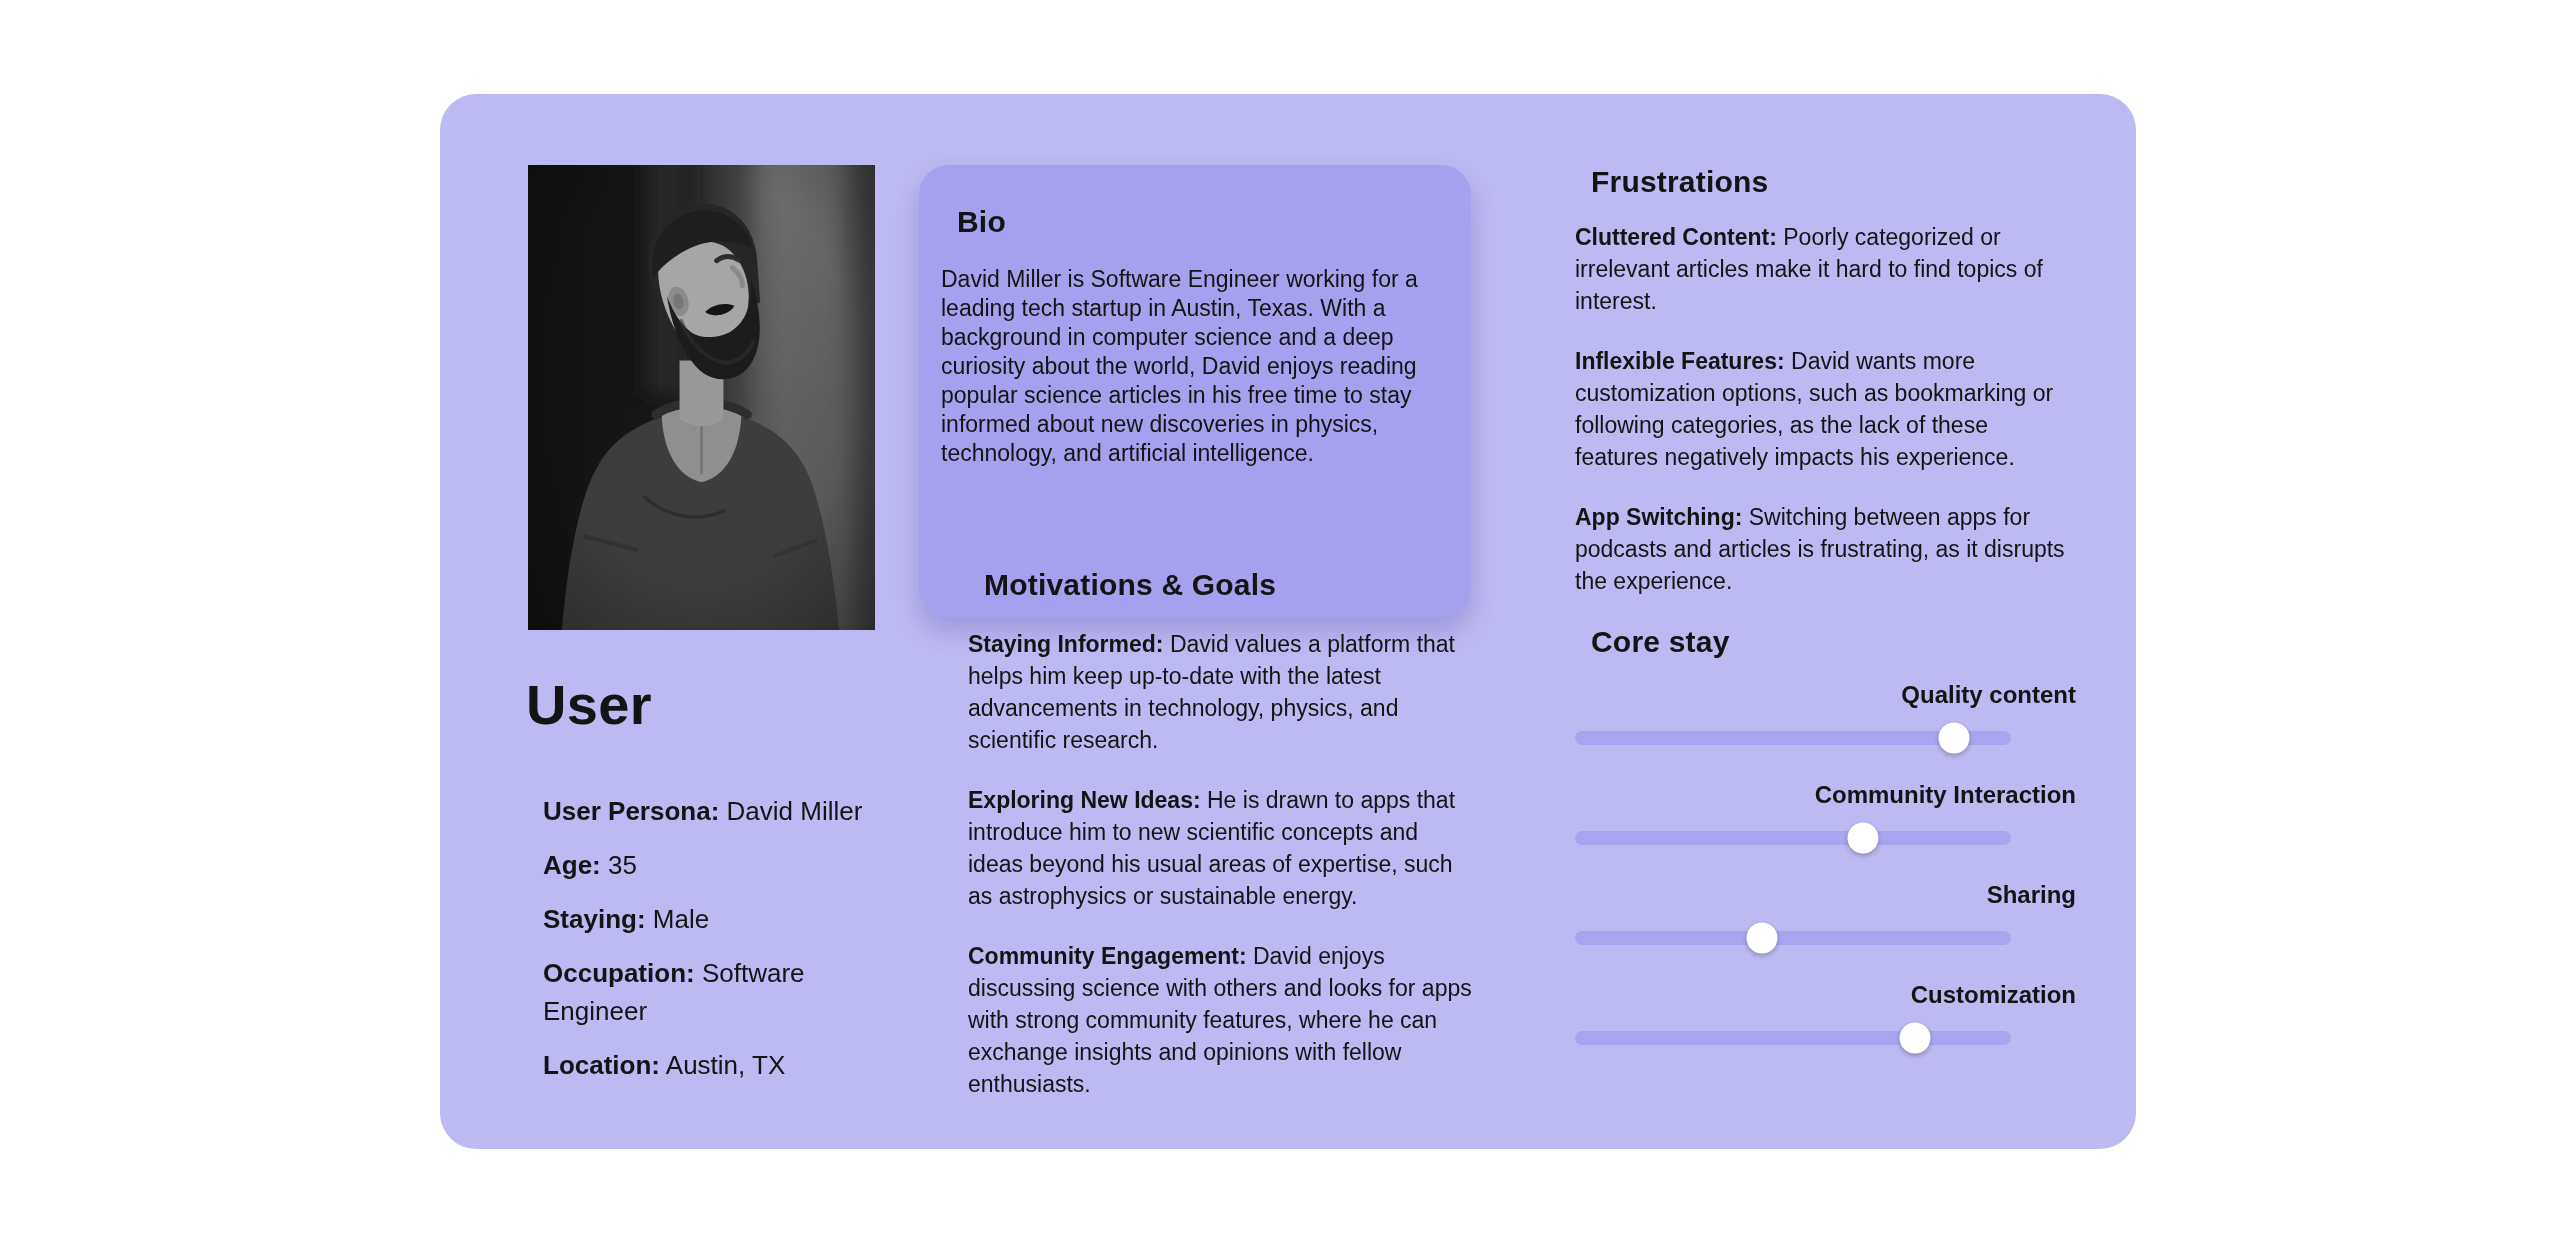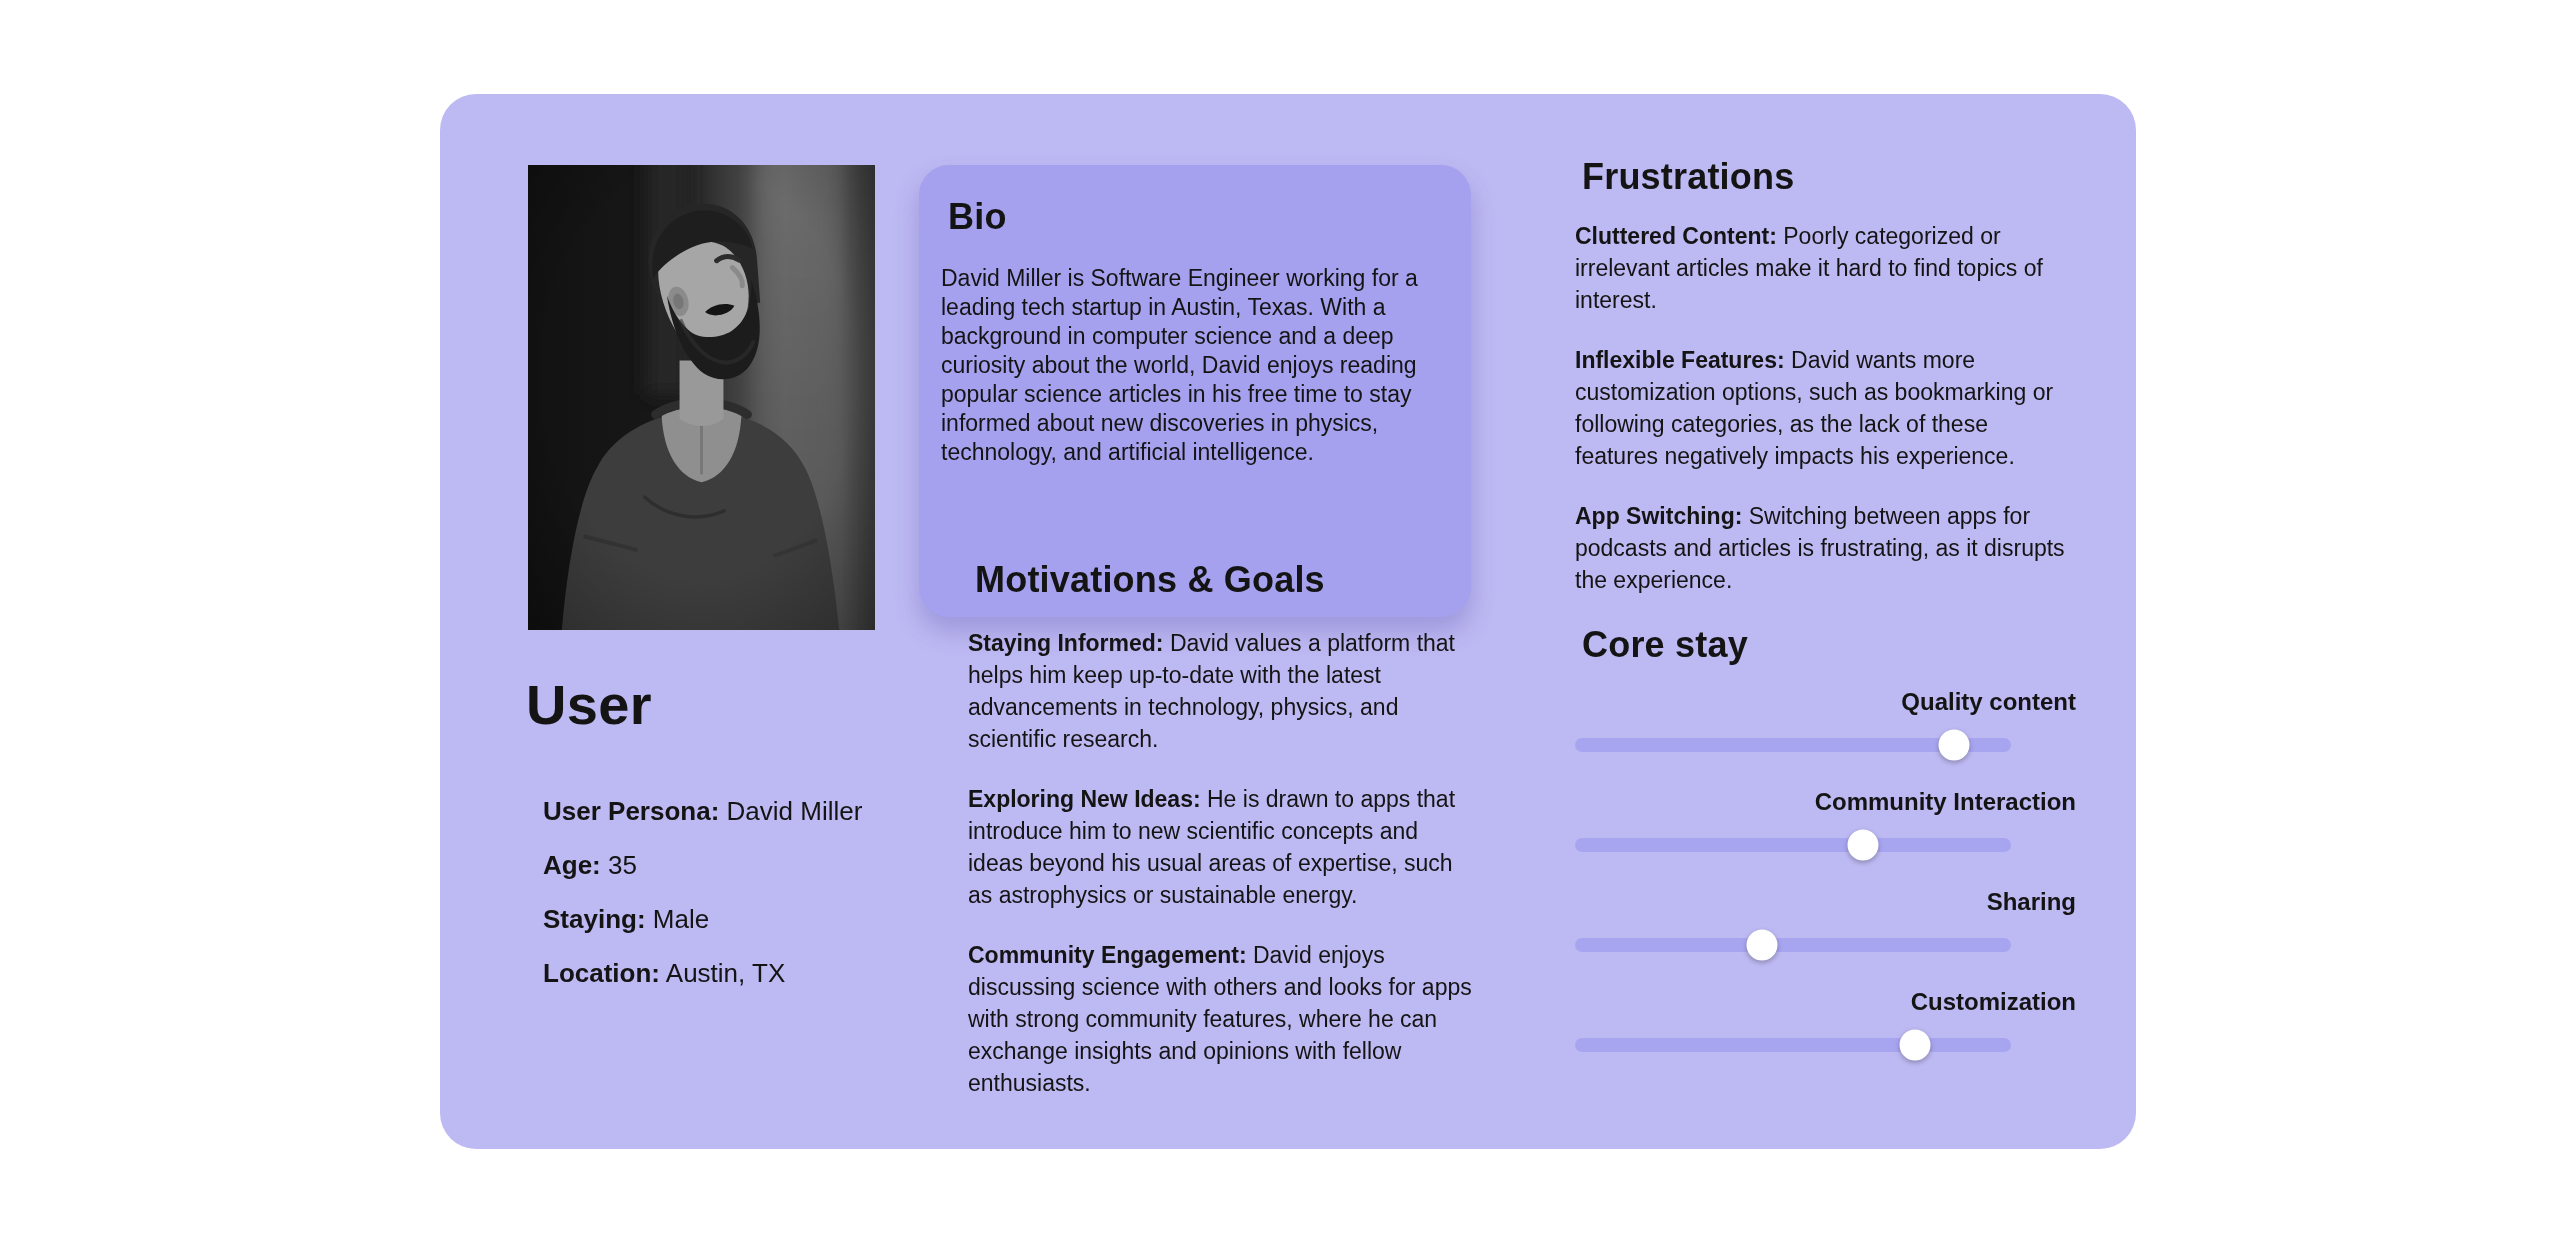--- a/index.html
+++ b/index.html
@@ -7,21 +7,21 @@
         font-family:"Liberation Sans","DejaVu Sans",sans-serif;color:var(--text,#141414);overflow:hidden;}
   .card{position:absolute;left:440px;top:94px;width:1696px;height:1055px;
         background:var(--card-bg,#bdb9f2);border-radius:36px;}
   
   .photo{position:absolute;left:88px;top:71px;width:347px;height:465px;overflow:hidden;}
   .photo svg{display:block;width:100%;height:100%;}
   .name{position:absolute;left:86px;top:578px;font-size:56px;font-weight:800;letter-spacing:0.3px;}
   .details{position:absolute;left:87px;top:682px;width:374px;font-size:26px;line-height:38px;}
   .details p{margin:16px;}
   .details b{font-weight:700;}
-  h2{font-size:36px;font-weight:800;margin:7px;letter-spacing:0.2px;}
+  h2{font-size:30px;font-weight:800;margin:16px;letter-spacing:0.2px;}
   
   .bio{position:absolute;left:479px;top:71px;width:552px;height:452px;box-sizing:border-box;
        background:var(--panel-bg,#a5a1ee);border-radius:30px;padding:24px 8px 0 22px;
        box-shadow:0 14px 24px rgba(76,70,160,.28);}
   .bio h2{margin-bottom:26px;}
   .bio p{font-size:23px;line-height:29px;margin:0;}
   
   .midcol{position:absolute;left:528px;top:458px;width:509px;}
   .midcol h2{margin-bottom:26px;}
   .para{font-size:23px;line-height:32px;margin:0 0 28px;}
@@ -106,20 +106,24 @@
       </p>
       <p>
         <b>Age:</b>
         <span>35</span>
       </p>
       <p>
         <b>Staying:</b>
         <span>Male</span>
       </p>
       <p>
+        <b>Occupation:</b>
+        <span>Software Engineer</span>
+      </p>
+      <p>
         <b>Location:</b>
         <span>Austin, TX</span>
       </p>
     </div>
 
     <div class="bio">
       <h2>Bio</h2>
       <p>David Miller is Software Engineer working for a leading tech startup in Austin, Texas. With a background in computer science and a deep curiosity about the world, David enjoys reading popular science articles in his free time to stay informed about new discoveries in physics, technology, and artificial intelligence.</p>
     </div>
 

